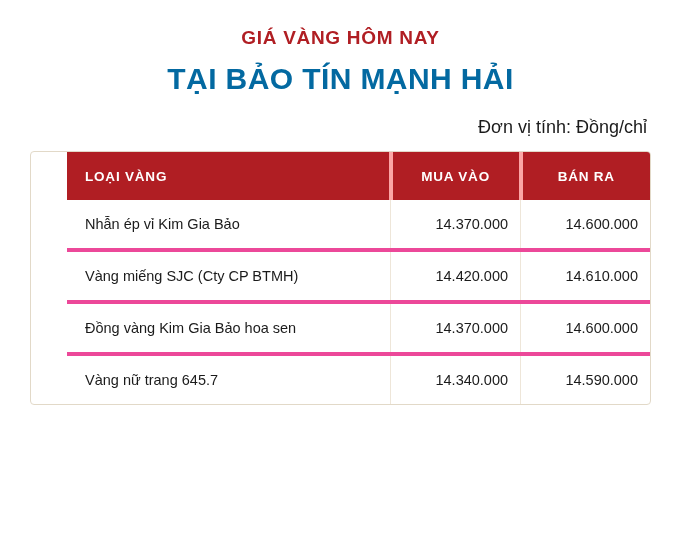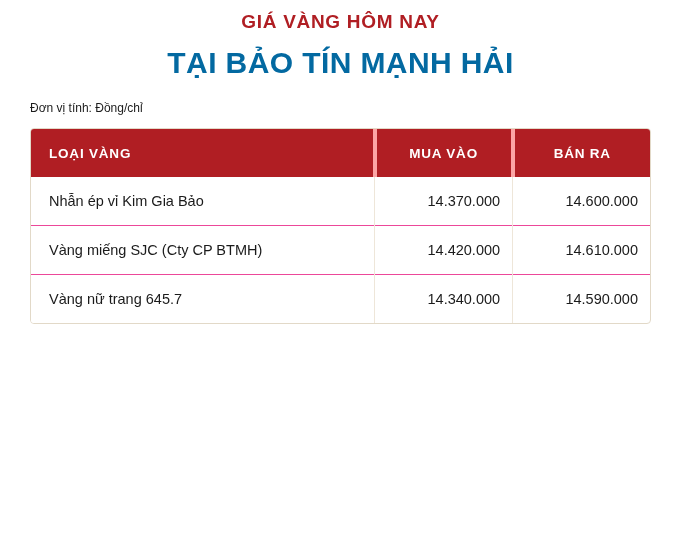--- a/index.html
+++ b/index.html
@@ -16,51 +16,53 @@
   }
   .page {
     position: relative;
     width: 681px;
     height: 539px;
     box-sizing: border-box;
     padding: 0 30px;
   }
   .title-block {
     text-align: center;
-    padding-top: 10px;
+    padding-top: 26px;
   }
   .title-small {
     font-size: 19px;
     font-weight: bold;
     letter-spacing: 0.7px;
     color: #b01e23;
     text-transform: uppercase;
     line-height: 1.3;
   }
   .title-big {
     font-size: 30px;
     font-weight: bold;
     letter-spacing: 0.4px;
     color: #0369a1;
     text-transform: uppercase;
     margin-top: 9px;
     line-height: 1.25;
   }
   .unit-line {
-    font-size: 12px;
+    text-align: right;
+    font-size: 18px;
     color: #1b1b1b;
     margin-top: 20px;
     padding-right: 4px;
   }
   .table-wrap {
     margin-top: 13px;
     border: 1px solid #e2d9c8;
     border-radius: 4px;
     overflow: hidden;
     background: #ffffff;
+    padding-left: 36px;
   }
   table.price {
     width: 100%;
     border-collapse: collapse;
     table-layout: fixed;
   }
   table.price thead th {
     background: #b01e23;
     color: #ffffff;
     font-size: 13.5px;
@@ -77,21 +79,21 @@
   table.price thead th.col-num {
     text-align: center;
   }
   table.price thead th + th {
     border-left: 4px solid #fca5a5;
   }
   table.price tbody td {
     height: 46px;
     font-size: 14.5px;
     color: #1b1b1b;
-    border-top: 1px solid #ec4899;
+    border-top: 4px solid #ec4899;
     vertical-align: middle;
     background: #ffffff;
   }
   table.price tbody tr:first-child td {
     border-top: none;
   }
   td.col-name {
     text-align: left;
     padding-left: 18px;
     font-weight: normal;
@@ -141,20 +143,25 @@
           <td class="col-name">Nhẫn ép vỉ Kim Gia Bảo</td>
           <td class="col-num">14.370.000</td>
           <td class="col-num">14.600.000</td>
         </tr>
         <tr>
           <td class="col-name">Vàng miếng SJC (Cty CP BTMH)</td>
           <td class="col-num">14.420.000</td>
           <td class="col-num">14.610.000</td>
         </tr>
         <tr>
+          <td class="col-name">Đồng vàng Kim Gia Bảo hoa sen</td>
+          <td class="col-num">14.370.000</td>
+          <td class="col-num">14.600.000</td>
+        </tr>
+        <tr>
           <td class="col-name">Vàng nữ trang 645.7</td>
           <td class="col-num">14.340.000</td>
           <td class="col-num">14.590.000</td>
         </tr>
       </tbody>
     </table>
   </div>
 
   <div class="footer-strip"></div>
 </div>

